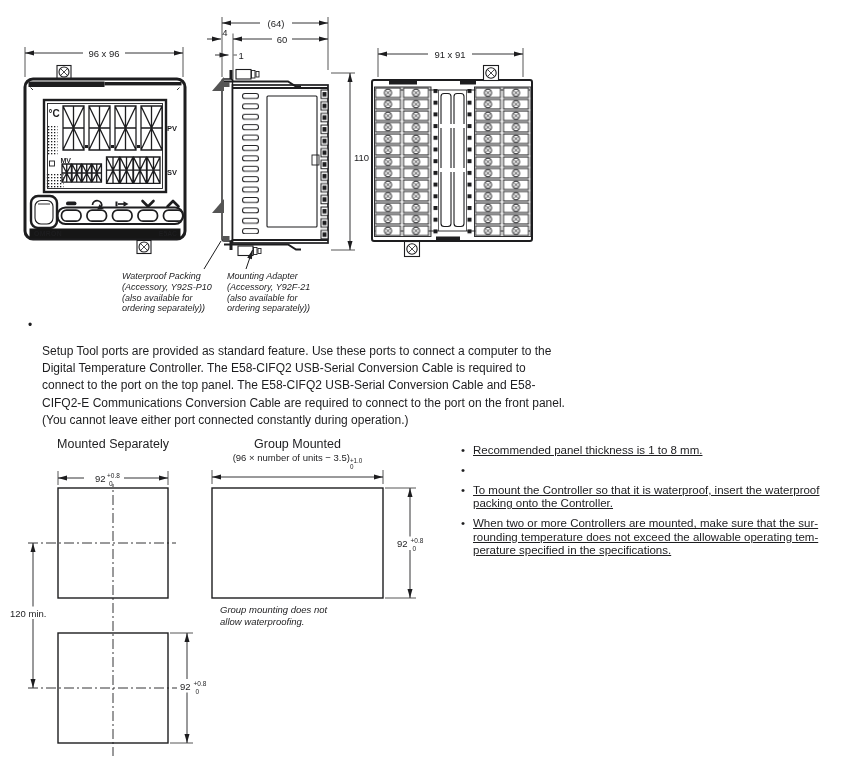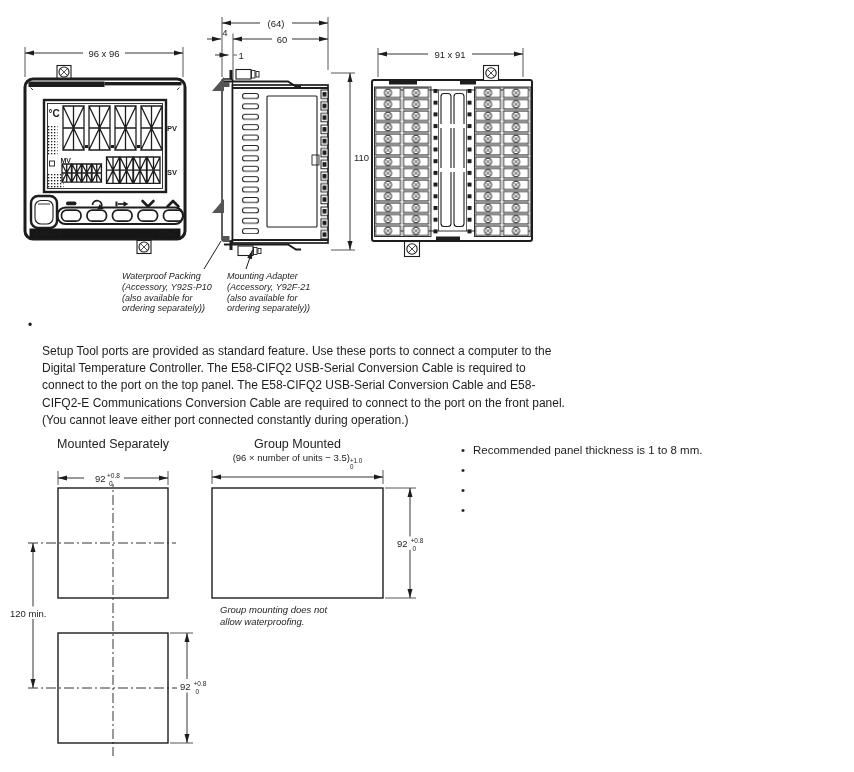--- a/index.html
+++ b/index.html
@@ -13,21 +13,21 @@
   .setup-note{position:absolute;display:flex;font-size:12px;line-height:17.2px;}
   .setup-note .bullet{width:14px;flex:none;}
   .setup-text{white-space:pre-line;margin-top:26px;}
   .h-title{position:absolute;font-weight:normal;font-size:12.5px;text-align:center;}
   .formula{position:absolute;font-size:9.5px;text-align:center;}
   .tol{display:inline-flex;flex-direction:column;align-items:flex-start;
        font-size:6.3px;line-height:6.4px;vertical-align:-2px;}
   .panel-notes{position:absolute;font-size:11.5px;line-height:13.4px;}
   .pn-item{display:flex;margin-bottom:6.5px;}
   .pn-item .bullet{width:12px;flex:none;}
-  .pn-text{white-space:pre-line;}
+  .pn-text{white-space:pre-line;text-decoration:underline;}
 </style>
 </head>
 <body>
 
 <div class="page">
 
 <svg width="854" height="772" viewBox="0 0 854 772">
   <defs>
     <marker id="arr" markerWidth="10" markerHeight="8" refX="9.5" refY="3" orient="auto-start-reverse" markerUnits="userSpaceOnUse">
       <path d="M0.5,0.5 L9.5,3 L0.5,5.5 Z" fill="#1d1d1f"></path>
@@ -323,19 +323,24 @@
   <div class="panel-notes" style="left:461px;top:444px;width:394px">
     <div class="pn-item">
       <span class="bullet">•</span>
       <div class="pn-text">Recommended panel thickness is 1 to 8 mm.</div>
     </div>
     <div class="pn-item">
       <span class="bullet">•</span>
     </div>
     <div class="pn-item">
       <span class="bullet">•</span>
+      <div class="pn-text">To mount the Controller so that it is waterproof, insert the waterproof
+packing onto the Controller.</div>
     </div>
     <div class="pn-item">
       <span class="bullet">•</span>
+      <div class="pn-text">When two or more Controllers are mounted, make sure that the sur-
+rounding temperature does not exceed the allowable operating tem-
+perature specified in the specifications.</div>
     </div>
   </div>
 
 </div>
 
 </body></html>

